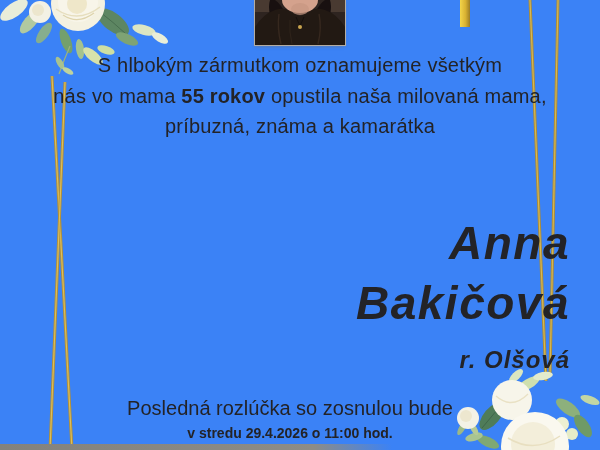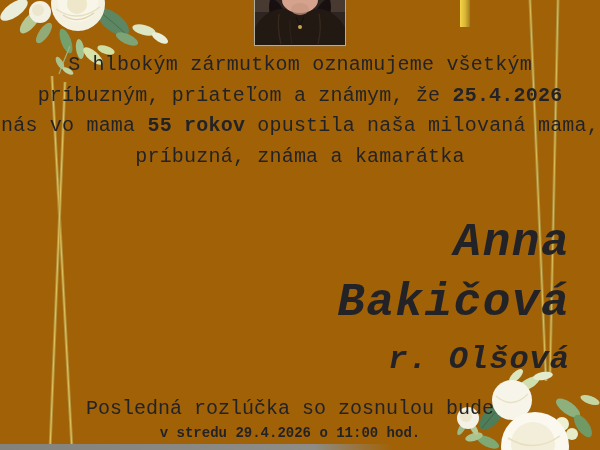--- a/index.html
+++ b/index.html
@@ -1,35 +1,35 @@
 <!DOCTYPE html>
 <html><head>
 <meta charset="utf-8">
 <style>
   html,body{margin:0;padding:0;background:#fdfdfa;}
   .card{
     position:relative;width:600px;height:450px;overflow:hidden;
-    background:#a16207;
-    font-family:Liberation Mono, monospace;
+    background:#3b82f6;
+    font-family:Liberation Sans, sans-serif;
     color:#232327;
   }
   .abs{position:absolute;}
   
   .announcement{
     left:0;right:0;top:50px;text-align:center;
     font-size:20px;line-height:30.5px;letter-spacing:.2px;
   }
   .announcement .b{font-weight:bold;}
   
   .name-block{
     left:0;right:30px;top:213px;text-align:right;
     font-weight:bold;font-style:italic;
   }
   .name-line{font-size:46px;line-height:60px;letter-spacing:1.5px;}
-  .maiden-line{font-size:32px;line-height:46px;margin-top:4px;letter-spacing:1px;}
+  .maiden-line{font-size:24px;line-height:46px;margin-top:4px;letter-spacing:1px;}
   
   .farewell{
     left:0;right:20px;top:396px;text-align:center;
     font-size:20px;line-height:25px;
   }
   .farewell .b{font-weight:bold;font-size:14px;}
   
   .photo{
     left:255px;top:0;width:90px;height:45px;
     outline:1px solid #b3aca3;
@@ -140,21 +140,20 @@
       <circle cx="28" cy="80" r="11" fill="#f4f2e6"></circle>
       <circle cx="26" cy="78" r="6" fill="#ede7cf"></circle>
       <circle cx="95" cy="108" r="34" fill="#faf8ef"></circle>
       <circle cx="93" cy="106" r="22" fill="#f3eeda"></circle>
       <path d="M68,100 Q94,116 120,98" stroke="#e8dfc0" stroke-width="1.5" fill="none"></path>
     </g>
   </svg>
 
   <div class="abs announcement">
     <div>S hlbokým zármutkom oznamujeme všetkým</div>
-    <div><span>príbuzným, priateľom a známym, že </span><span class="b">25.4.2026</span></div>
     <div><span>nás vo mama </span><span class="b">55 rokov</span><span> opustila naša milovaná mama,</span></div>
     <div>príbuzná, známa a kamarátka</div>
   </div>
 
   <div class="abs name-block">
     <div class="name-line">Anna</div>
     <div class="name-line">Bakičová</div>
     <div class="maiden-line">r. Olšová</div>
   </div>
 

